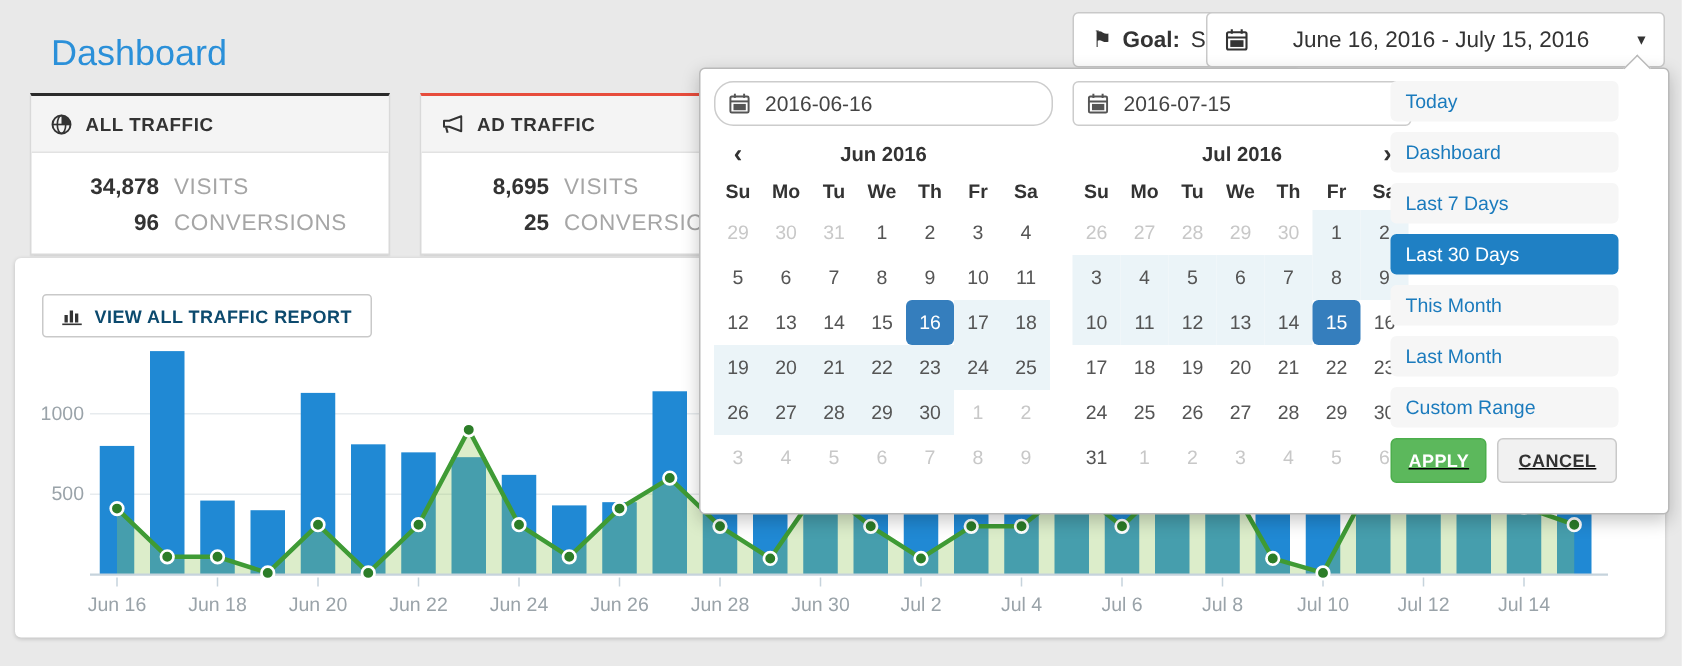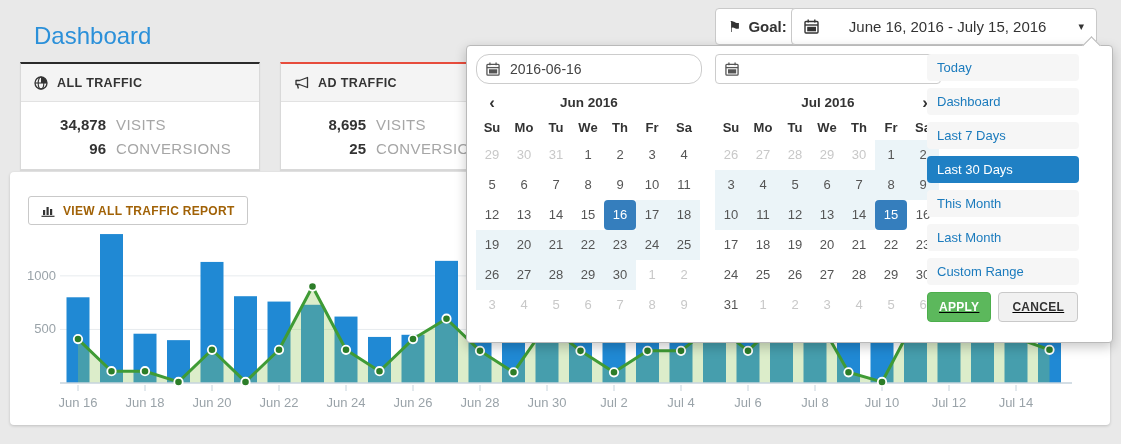--- a/index.html
+++ b/index.html
@@ -3,39 +3,39 @@
 <meta charset="utf-8">
 <style>
   html,body{margin:0;padding:0;background:#e9e9e9;font-family:"Liberation Sans",sans-serif;}
   .page{position:relative;width:1121px;height:444px;overflow:hidden;background:#e9e9e9;}
 
   
   .page-title{position:absolute;left:18px;top:6px;font-size:24px;font-weight:400;color:var(--c-title,#2b90d9);margin:16px;}
   .top-btn{position:absolute;top:8px;height:37px;background:#fff;border:1px solid #c9c9c9;border-radius:4px;
     font-size:15px;color:#333;display:flex;align-items:center;gap:7px;padding:0 12px;box-sizing:border-box;cursor:pointer;}
   .btn-goal{right:253px;}
-  .btn-daterange{right:24px;gap:30px;}
+  .btn-daterange{right:11px;gap:30px;}
   .bold{font-weight:bold;}
   .caret{font-size:11px;color:#333;margin-left:2px;}
 
   
   .card{position:absolute;top:62px;width:240px;height:108px;background:#fff;border:1px solid #d9d9d9;
     border-top:2px solid #333;box-shadow:0 1px 1px rgba(0,0,0,.07);box-sizing:border-box;}
   .card-head{height:37px;background:#f4f4f4;border-bottom:1px solid #e2e2e2;display:flex;align-items:center;gap:9px;
     padding:0 13px;font-weight:bold;font-size:12.5px;color:#333;letter-spacing:.4px;}
   .card-body{padding:11px 13px 0;}
   .stat-row{display:flex;gap:10px;font-size:15px;line-height:24px;}
   .stat-value{width:72px;text-align:right;font-weight:bold;color:#333;}
   .stat-label{color:#a6a6a6;letter-spacing:.4px;}
 
   
   .panel{position:absolute;left:10px;top:172px;width:1100px;height:253px;background:#fff;border-radius:4px;
     box-shadow:0 1px 3px rgba(0,0,0,.18);}
   .view-report{position:absolute;left:18px;top:24px;height:29px;border:1px solid #c9c9c9;border-radius:3px;background:#fff;
-    font-family:"Liberation Sans",sans-serif;font-weight:bold;font-size:12px;color:#a16207;display:flex;gap:8px;align-items:center;
+    font-family:"Liberation Sans",sans-serif;font-weight:bold;font-size:12px;color:#0c4a6e;display:flex;gap:8px;align-items:center;
     padding:0 12px;letter-spacing:.3px;cursor:pointer;}
   #chart{position:absolute;left:0;top:53px;}
 
   
   .drp{position:absolute;left:466px;top:45px;width:645px;height:296px;background:#fff;border:1px solid #b9b9b9;
     border-radius:4px;box-shadow:0 4px 12px rgba(0,0,0,.22);z-index:10;}
   .drp-caret{position:absolute;top:-7px;right:14px;width:12px;height:12px;background:#fff;
     border-left:1px solid #b9b9b9;border-top:1px solid #b9b9b9;transform:rotate(45deg);}
   .drp-input{position:absolute;top:8px;height:30px;width:226px;border:1px solid #ccc;border-radius:4px;box-sizing:border-box;
     display:flex;align-items:center;gap:8px;padding:0 9px;background:#fff;}
@@ -271,20 +271,21 @@
     <div class="drp-input inp-end">
       <span class="icon">
         <svg width="14" height="14" viewBox="0 0 15 15">
             <rect x="1" y="2.5" width="13" height="11.5" rx="1" fill="none" stroke="#555" stroke-width="1.4"></rect>
             <line x1="1" y1="6" x2="14" y2="6" stroke="#555" stroke-width="1.4"></line>
             <line x1="4.2" y1="0.5" x2="4.2" y2="3.5" stroke="#555" stroke-width="1.4"></line>
             <line x1="10.8" y1="0.5" x2="10.8" y2="3.5" stroke="#555" stroke-width="1.4"></line>
             <rect x="3.2" y="7.8" width="8.8" height="4.5" fill="#555"></rect>
           </svg>
       </span>
+      <input type="text" readonly="" value="2016-07-15" style="">
     </div>
 
     <div class="cal cal-start">
       <div class="cal-head">
         <span class="cal-nav prev">‹</span>
         <span class="cal-title">Jun 2016</span>
       </div>
       <div class="cal-weekdays">
           <div class="cal-wd">Su</div>
           <div class="cal-wd">Mo</div>

